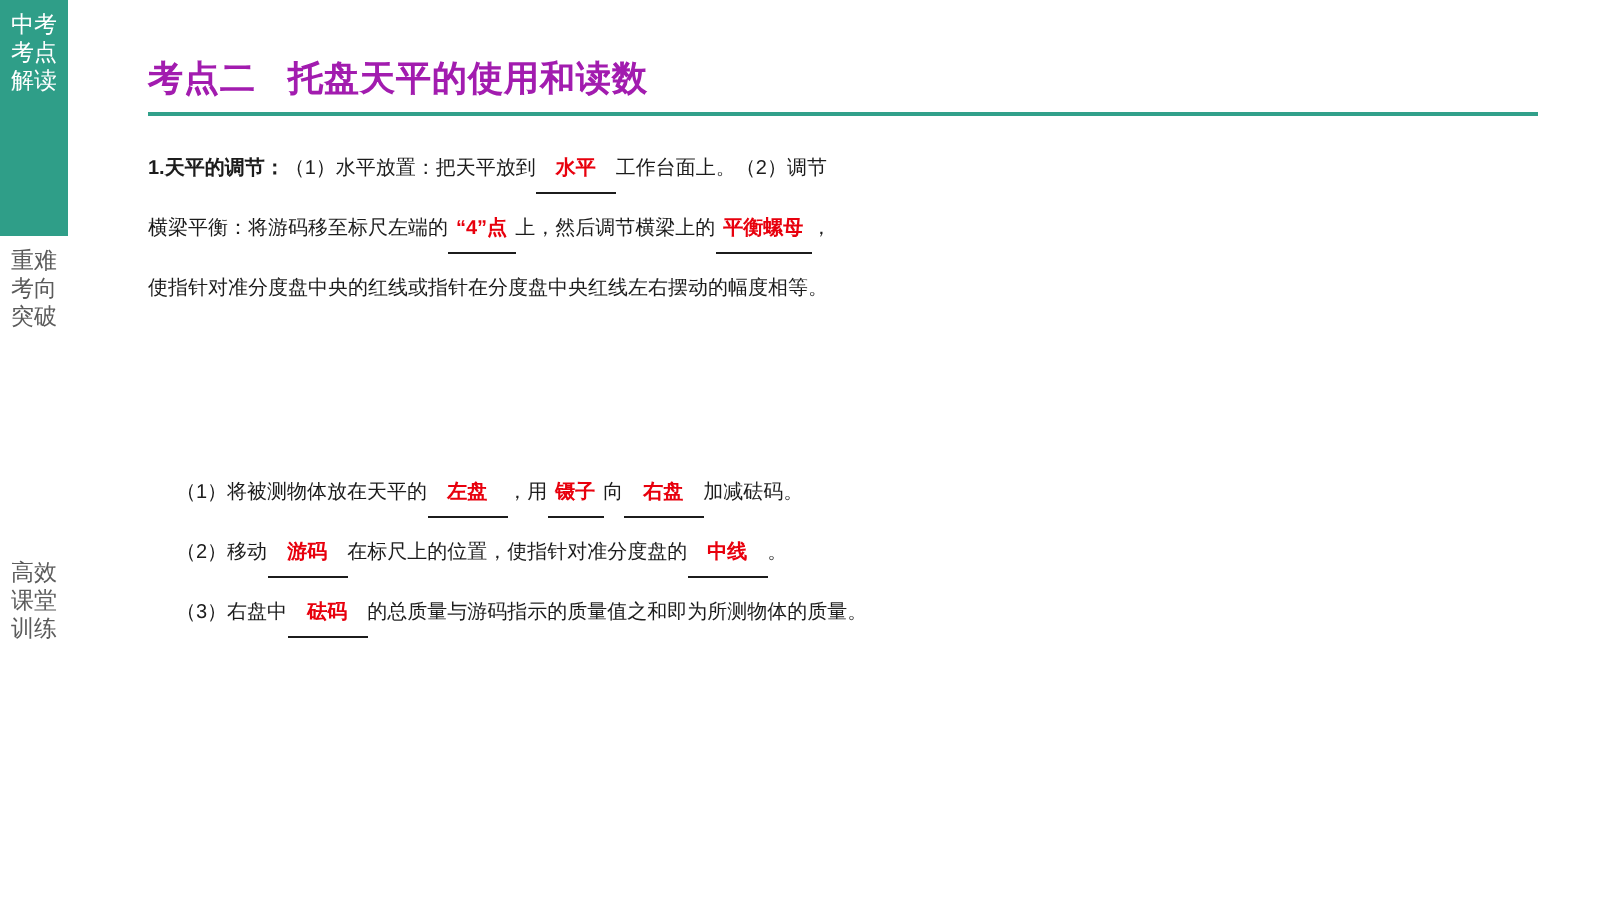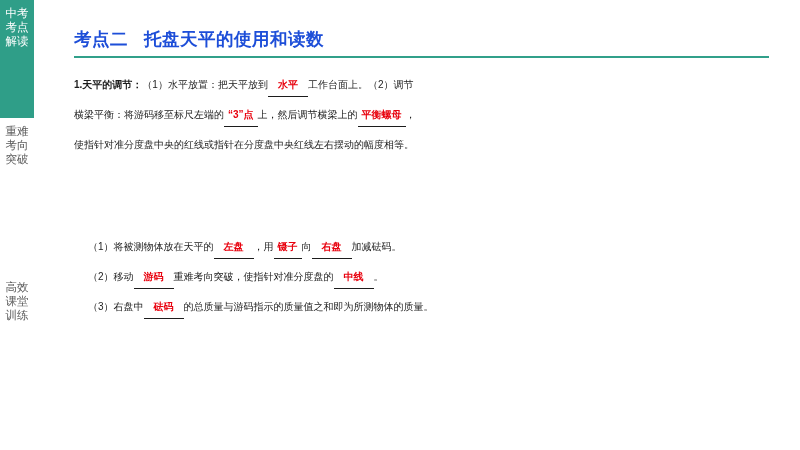--- a/index.html
+++ b/index.html
@@ -58,21 +58,21 @@
     width: 728px;
     height: 450px;
   }
 
   .title-row {
     position: absolute;
     left: 14px;
     top: 27px;
     font-size: 17.5px;
     font-weight: bold;
-    color: #1d4ed8;
+    color: #a21caf;
     letter-spacing: 0.5px;
   }
   .title-row .t-gap { display: inline-block; width: 16px; }
 
   .rule {
     position: absolute;
     left: 14px;
     top: 56px;
     width: 695px;
     height: 2px;
@@ -126,30 +126,30 @@
     <span>考点二</span><span class="t-gap"></span><span>托盘天平的使用和读数</span>
   </div>
 
   <div class="rule"></div>
 
   <div class="body-text p1">
     <span class="line">
       <span class="b">1.天平的调节：</span><span>（1）水平放置：把天平放到</span><span class="blank wide">水平</span><span>工作台面上。（2）调节</span>
     </span>
     <span class="line">
-      <span>横梁平衡：将游码移至标尺左端的</span><span class="blank">“3”点</span><span>上，然后调节横梁上的</span><span class="blank">平衡螺母</span><span>，</span>
+      <span>横梁平衡：将游码移至标尺左端的</span><span class="blank">“4”点</span><span>上，然后调节横梁上的</span><span class="blank">平衡螺母</span><span>，</span>
     </span>
     <span class="line">使指针对准分度盘中央的红线或指针在分度盘中央红线左右摆动的幅度相等。</span>
   </div>
 
   <div class="body-text p2">
     <span class="sub-line">
       <span>（1）将被测物体放在天平的</span><span class="blank wide">左盘</span><span>，用</span><span class="blank">镊子</span><span>向</span><span class="blank wide">右盘</span><span>加减砝码。</span>
     </span>
     <span class="sub-line">
-      <span>（2）移动</span><span class="blank wide">游码</span><span>重难考向突破，使指针对准分度盘的</span><span class="blank wide">中线</span><span>。</span>
+      <span>（2）移动</span><span class="blank wide">游码</span><span>在标尺上的位置，使指针对准分度盘的</span><span class="blank wide">中线</span><span>。</span>
     </span>
     <span class="sub-line">
       <span>（3）右盘中</span><span class="blank wide">砝码</span><span>的总质量与游码指示的质量值之和即为所测物体的质量。</span>
     </span>
   </div>
 
 </div>
 
 </body></html>

